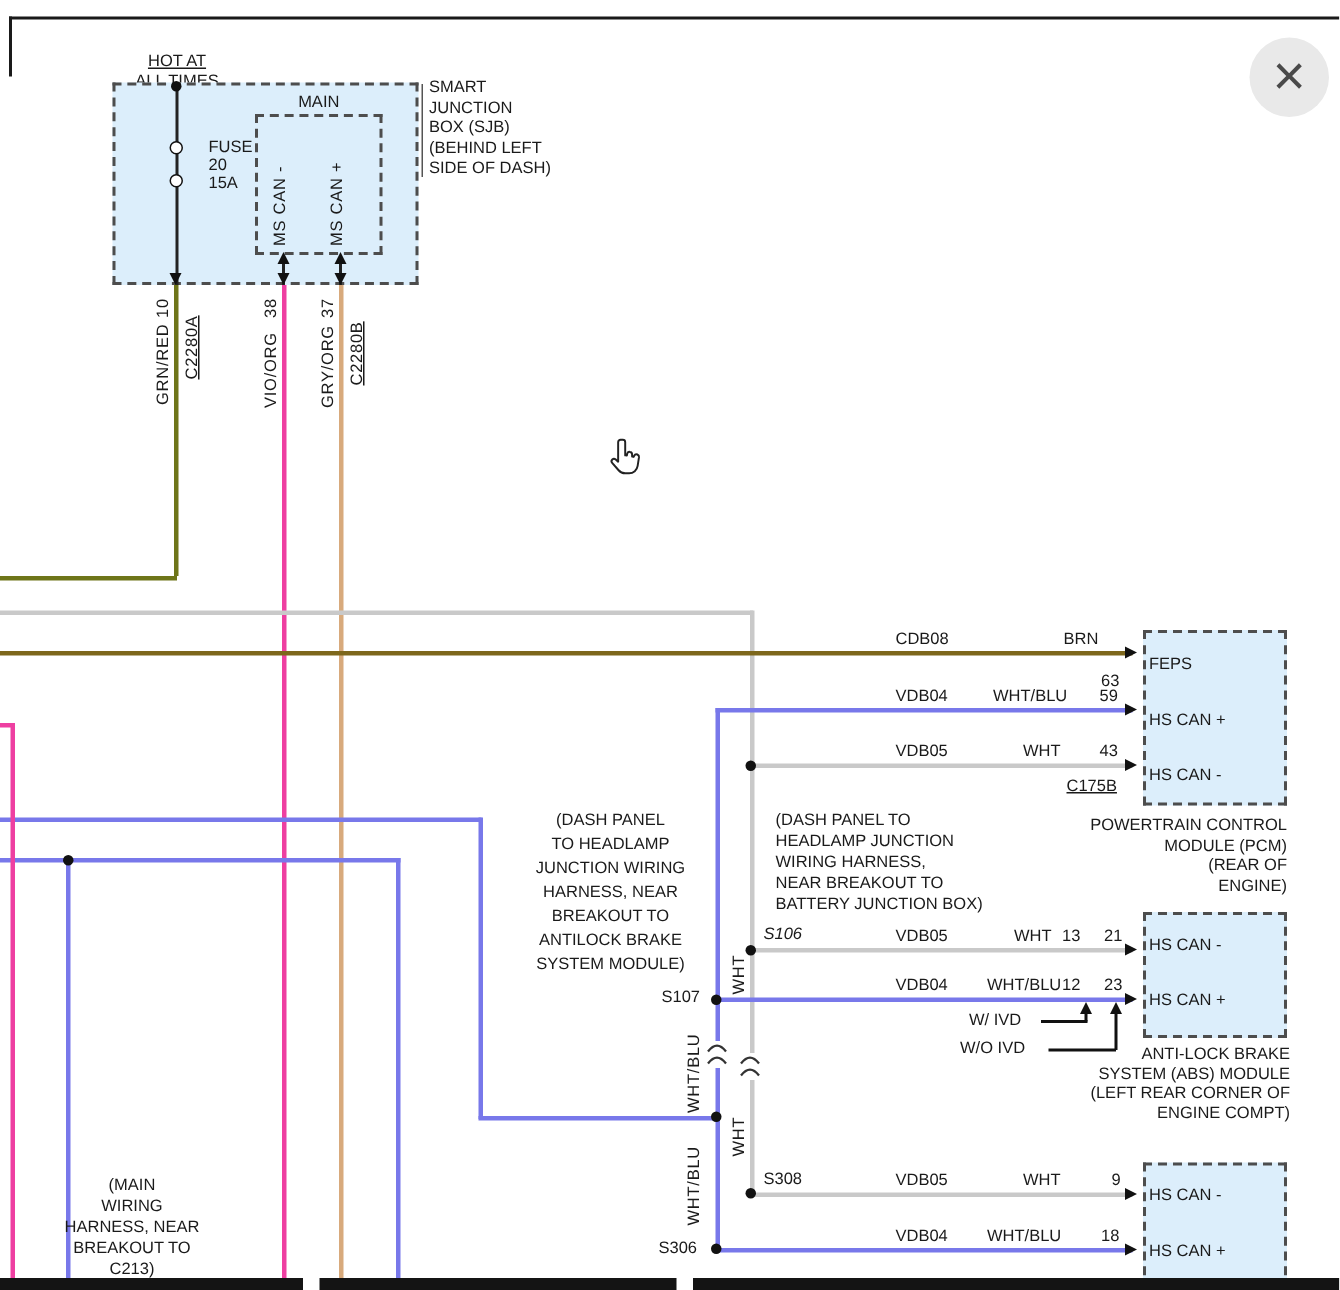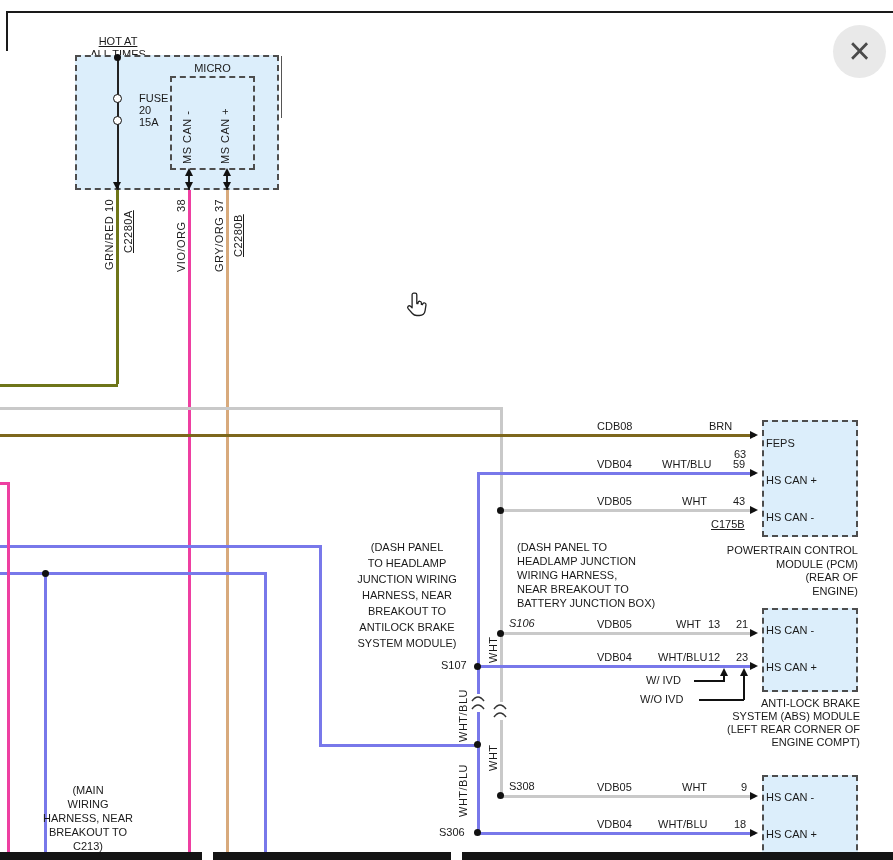--- a/index.html
+++ b/index.html
@@ -46,21 +46,21 @@
 <div id="screen">
 
   <div class="wire" style="left:6px;top:11px;width:887px;height:2px;background:#1a1a1a;"></div>
   <div class="wire" style="left:6px;top:11px;width:2px;height:40px;background:#1a1a1a;"></div>
 
   <div class="lbl pre ctr" style="left:70px;top:35px;width:96px;line-height:13px;text-decoration:underline;">HOT AT
 ALL TIMES</div>
 
   <div class="dbox" style="left:75px;top:55px;width:204px;height:135px;"></div>
   <div class="dbox" style="left:170px;top:76px;width:85px;height:94px;"></div>
-  <div class="lbl ctr" style="left:170px;top:62px;width:85px;">MICRO</div>
+  <div class="lbl ctr" style="left:170px;top:62px;width:85px;">MAIN</div>
 
   <div class="wire blk" style="left:117px;top:57px;width:2px;height:133px;"></div>
   <div class="dot" style="left:114px;top:54px;"></div>
   <div class="ring" style="left:113px;top:94px;"></div>
   <div class="ring" style="left:113px;top:116px;"></div>
   <div class="lbl pre" style="left:139px;top:92px;line-height:12px;">FUSE
 20
 15A</div>
 
   <div class="wire blk" style="left:188px;top:170px;width:2px;height:20px;"></div>
@@ -68,20 +68,25 @@
   <div class="arr-u" style="left:185px;top:168px;"></div>
   <div class="arr-u" style="left:223px;top:168px;"></div>
   <div class="vlabel" style="left:181px;top:164px;">MS CAN -</div>
   <div class="vlabel" style="left:219px;top:164px;">MS CAN +</div>
 
   <div class="arr-d" style="left:113px;top:182px;"></div>
   <div class="arr-d" style="left:185px;top:182px;"></div>
   <div class="arr-d" style="left:223px;top:182px;"></div>
 
   <div class="wire" style="left:281px;top:56px;width:1px;height:62px;background:#555;"></div>
+  <div class="lbl pre" style="left:286px;top:52px;line-height:13.5px;">SMART
+JUNCTION
+BOX (SJB)
+(BEHIND LEFT
+SIDE OF DASH)</div>
 
   <div class="wire v grnred" style="left:116px;top:190px;height:194px;"></div>
   <div class="wire h grnred" style="left:0;top:384px;width:118px;"></div>
   <div class="wire v pink" style="left:188px;top:190px;height:663px;"></div>
   <div class="wire v tan" style="left:226px;top:190px;height:663px;"></div>
 
   <div class="vlabel" style="left:103px;top:212px;">10</div>
   <div class="vlabel" style="left:103px;top:270px;">GRN/RED</div>
   <div class="vlabel u" style="left:122px;top:253px;">C2280A</div>
   <div class="vlabel" style="left:175px;top:212px;">38</div>

